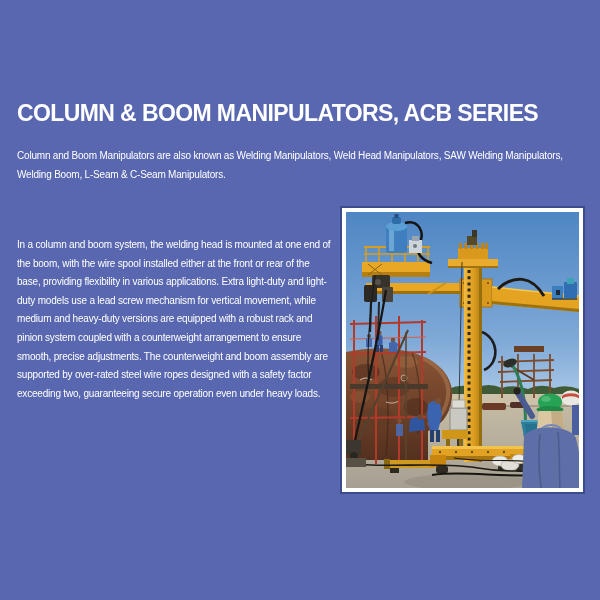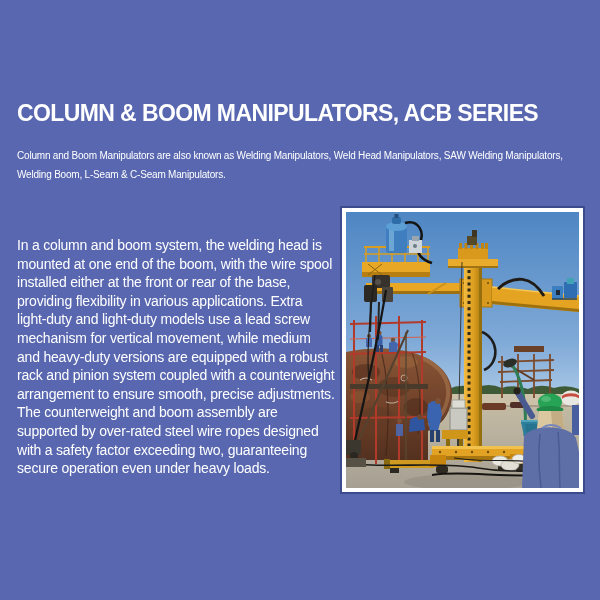--- a/index.html
+++ b/index.html
@@ -13,21 +13,21 @@
     position:absolute;left:17px;top:100px;margin:0;
     color:#ffffff;font-size:23px;font-weight:700;letter-spacing:-0.6px;
     white-space:nowrap;
   }
   .subtitle{
     position:absolute;left:17px;top:146px;width:570px;margin:0;
     color:#ffffff;font-size:10px;line-height:19px;letter-spacing:-0.2px;
   }
   .body-text{
     position:absolute;left:17px;top:236px;width:318px;margin:0;
-    color:#ffffff;font-size:14px;line-height:18.6px;letter-spacing:-0.2px;
+    color:#ffffff;font-size:10px;line-height:18.6px;letter-spacing:-0.2px;
   }
   .photo-frame{
     position:absolute;left:340px;top:206px;
     width:233px;height:276px;
     background:#ffffff;padding:4px;border:2px solid #3c4b8b;
   }
   .photo-frame svg{display:block;width:233px;height:276px;}
 </style>
 </head>
 <body>

